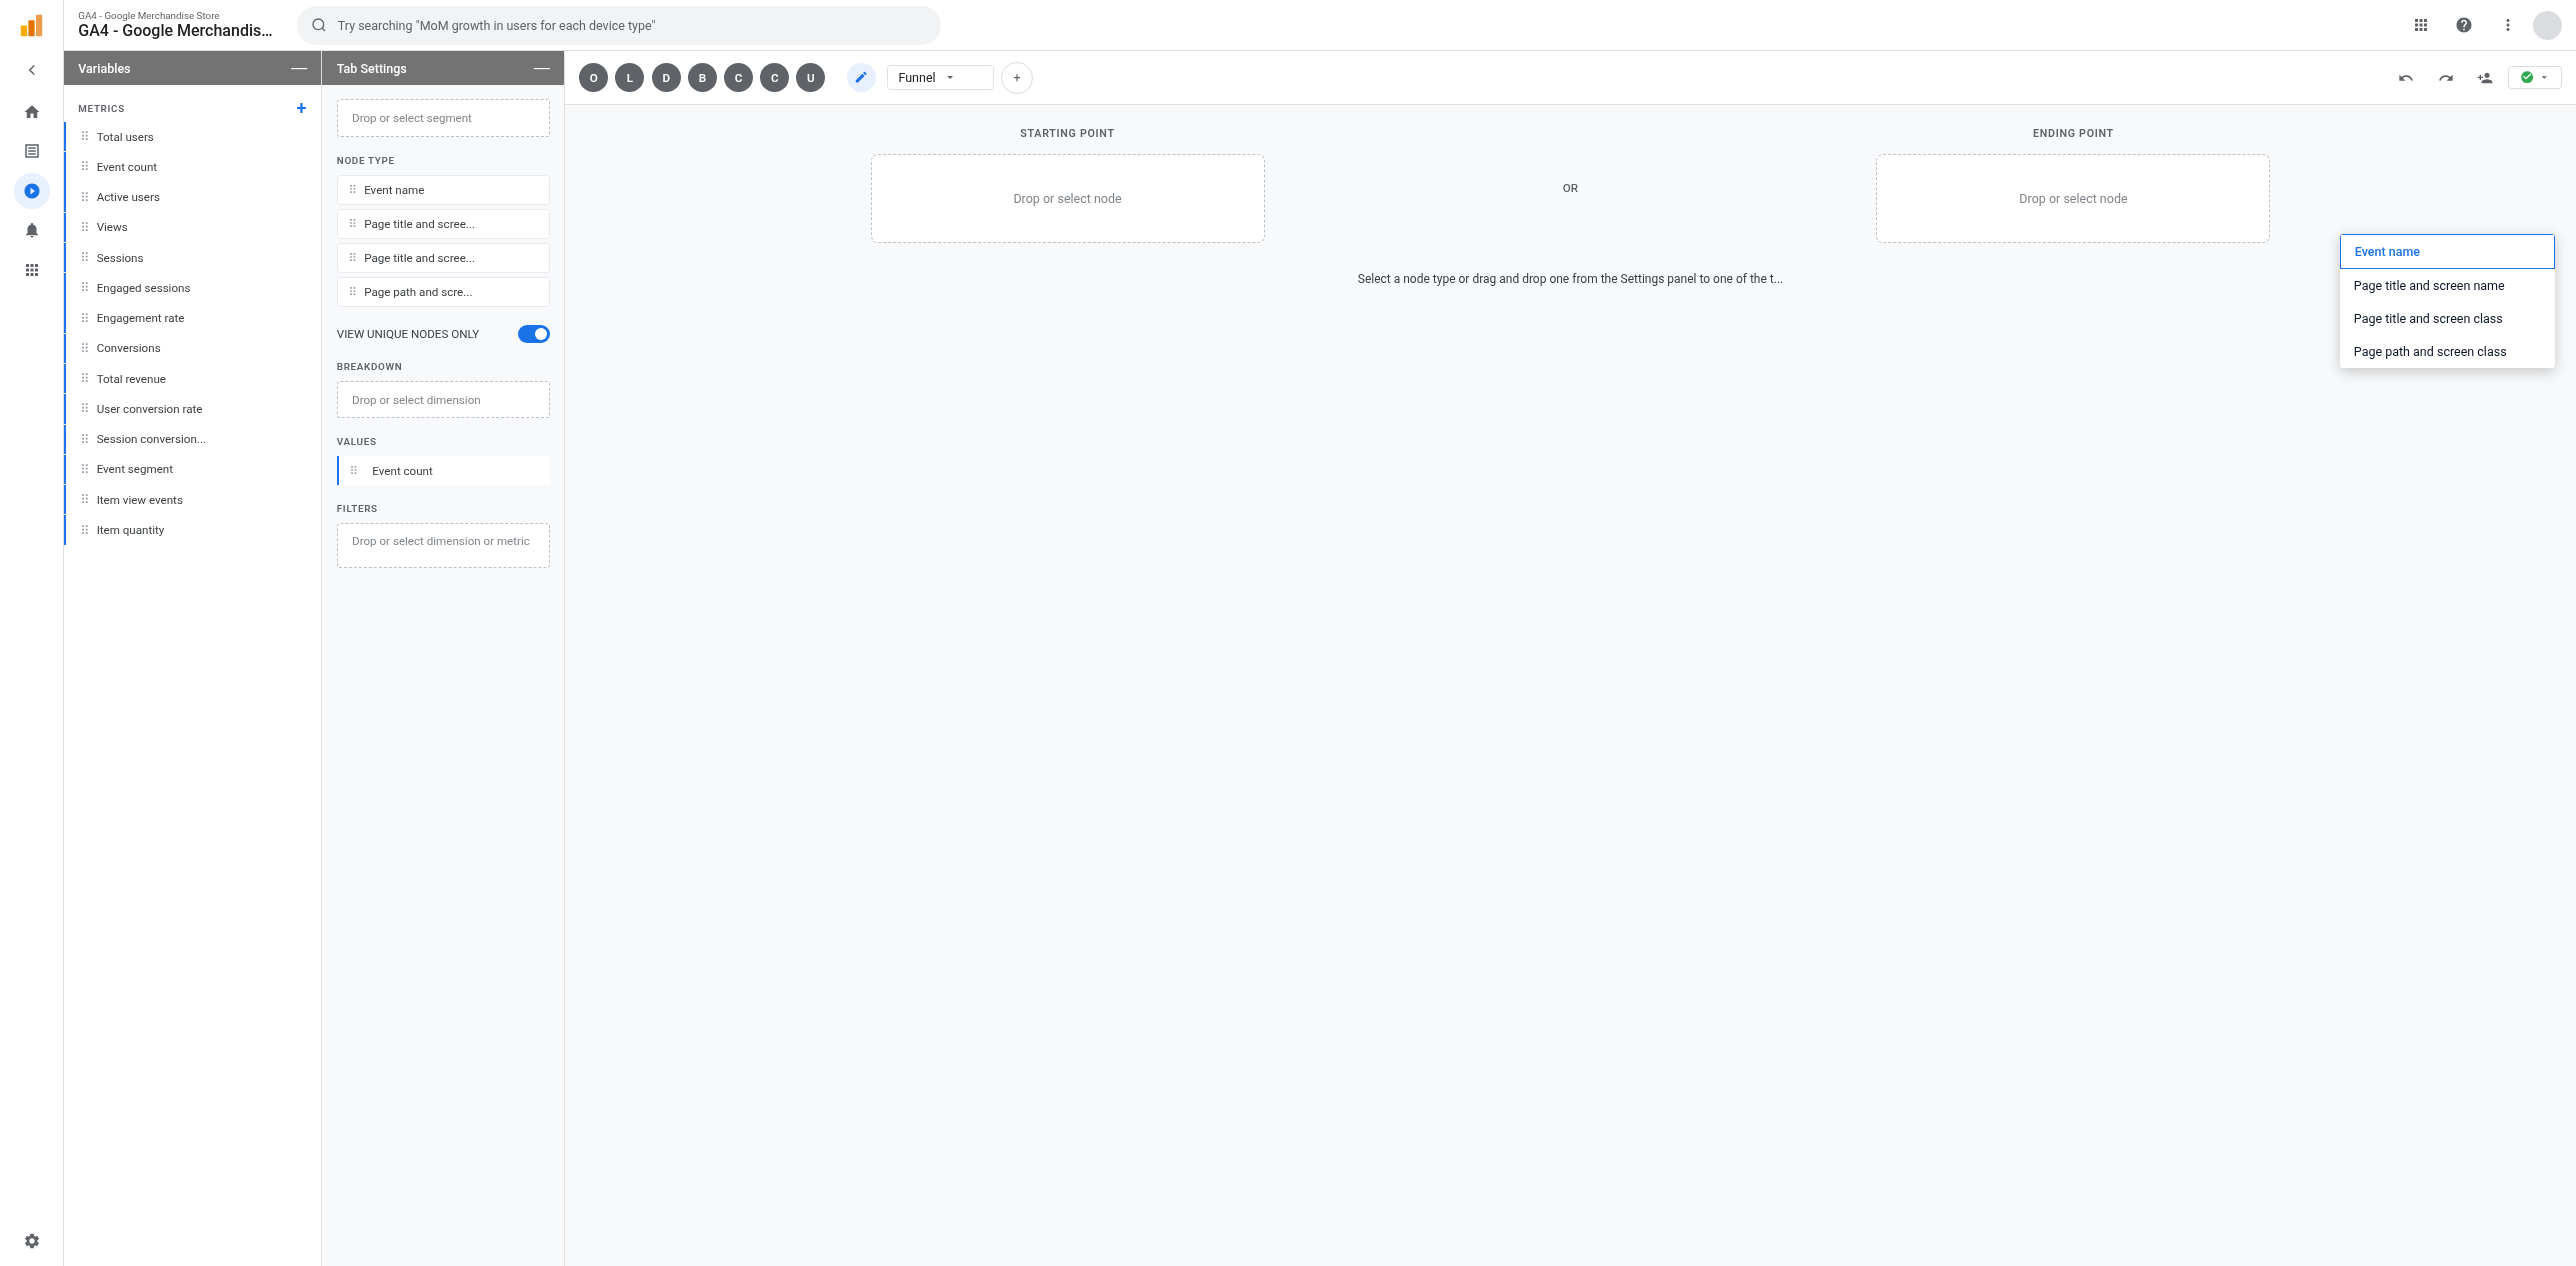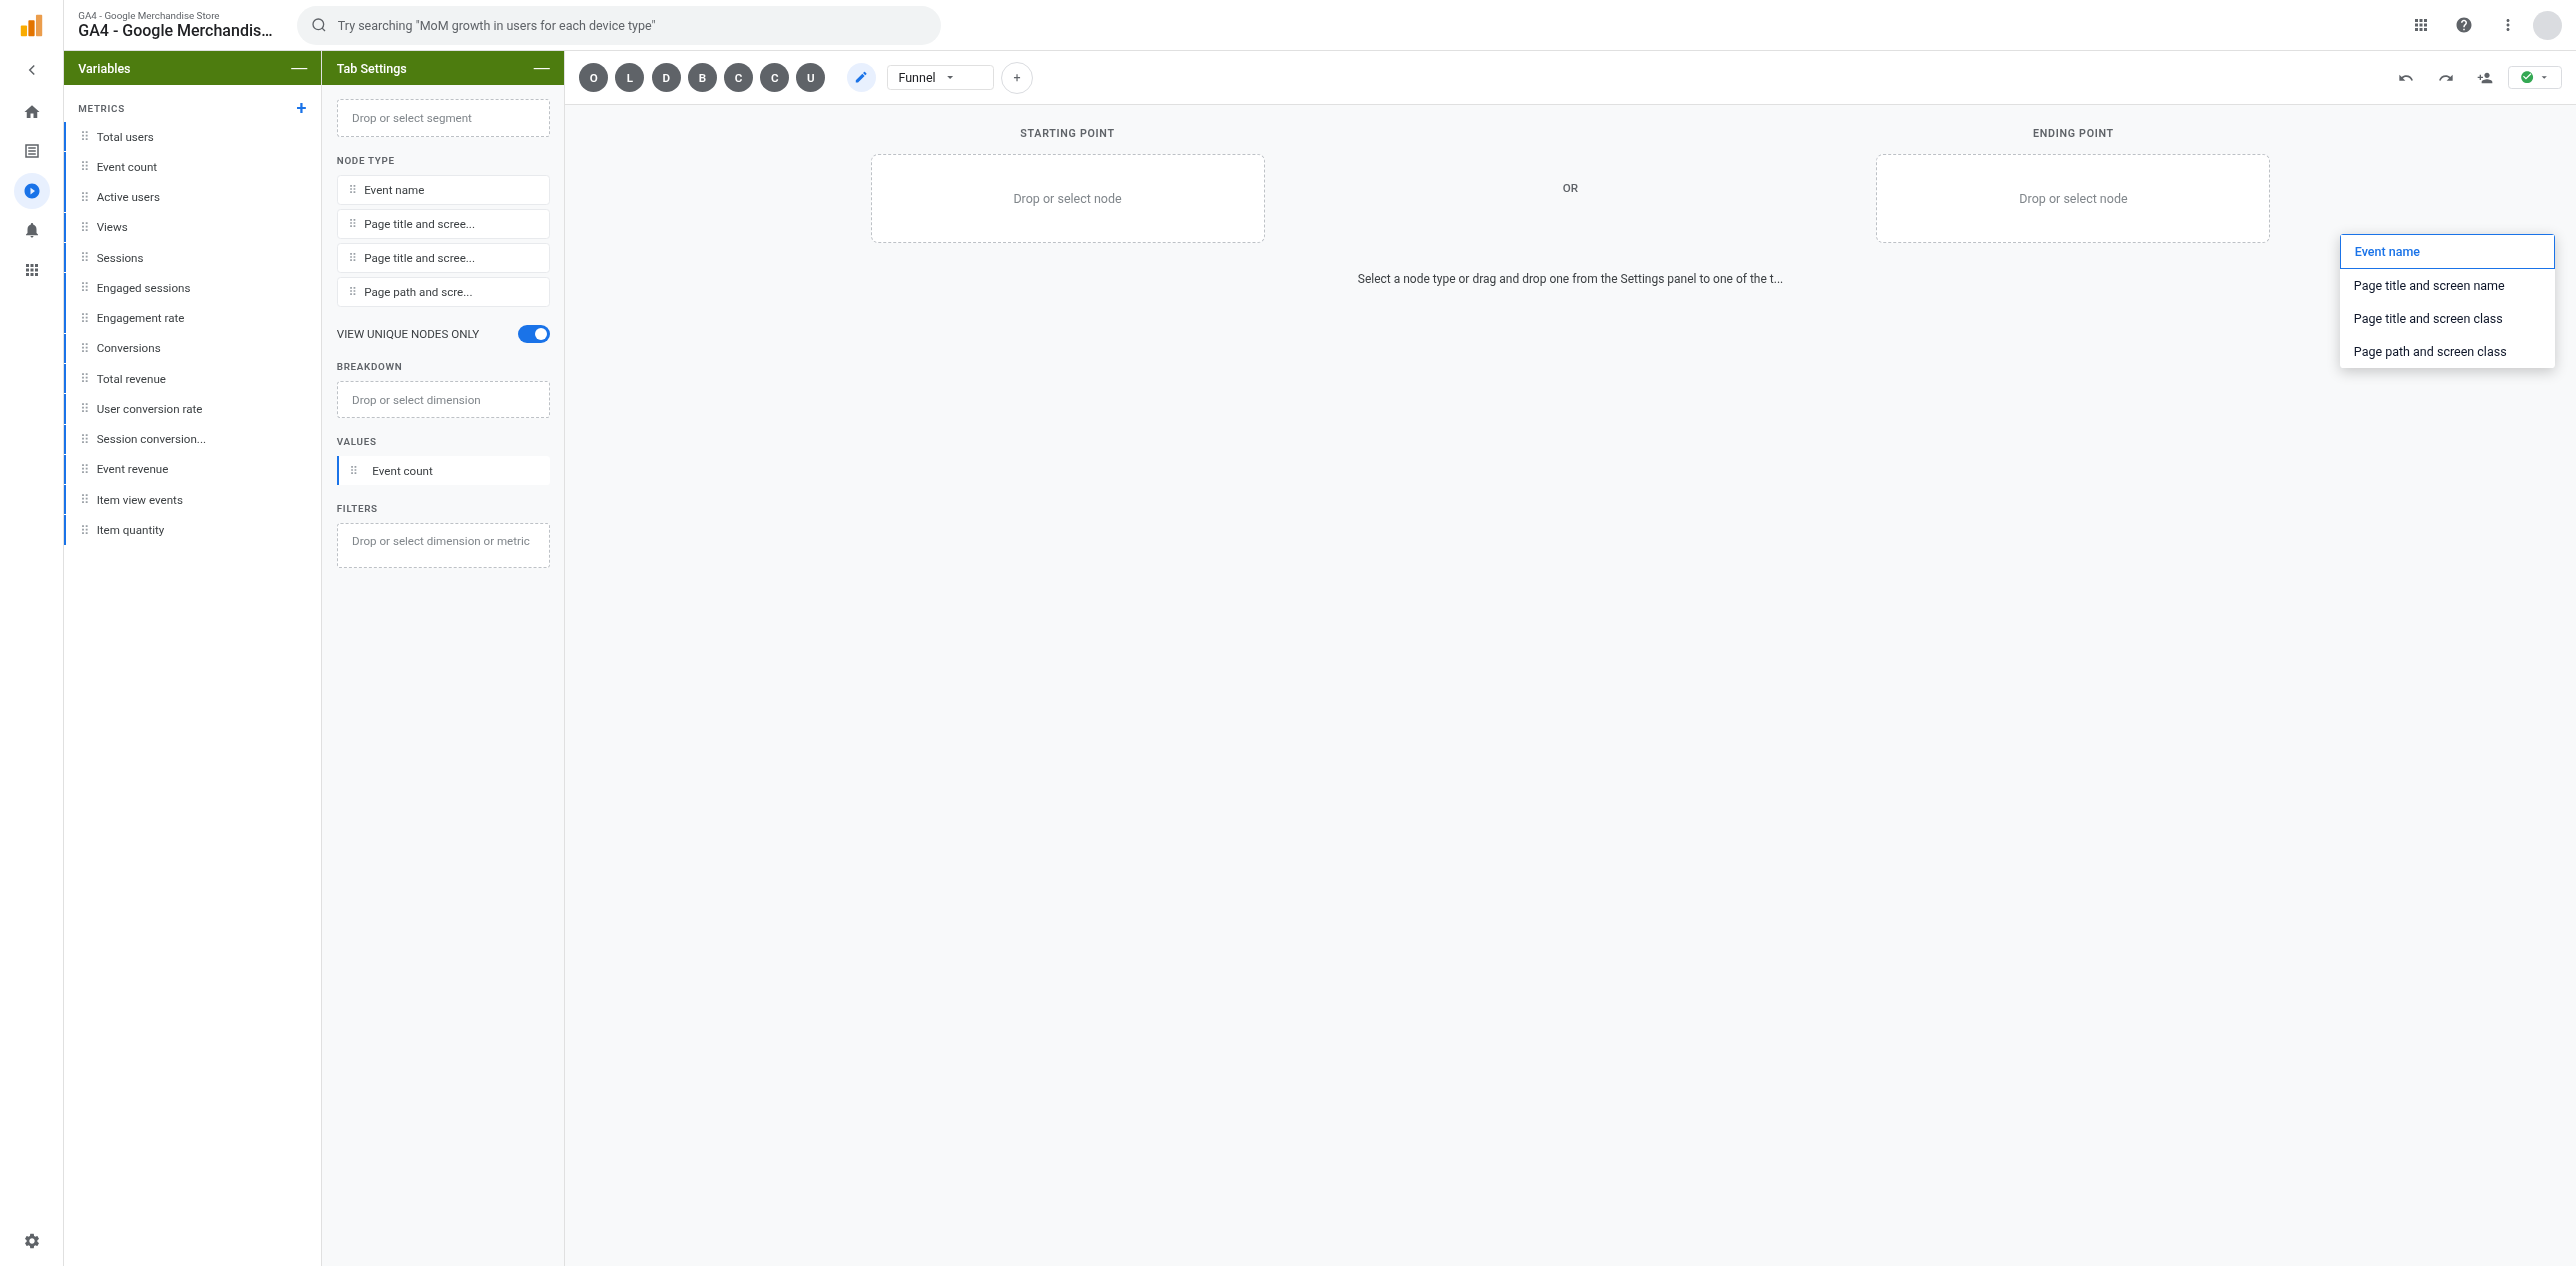--- a/index.html
+++ b/index.html
@@ -58,21 +58,21 @@
     .avatar { width: 29px; height: 29px; border-radius: 50%; background: #dadce0; display: flex; align-items: center; justify-content: center; font-size: 10.7px; color: #5f6368; cursor: pointer; }
 
     
     .content-area { flex: 1; display: flex; overflow: hidden; }
 
     
     .sidebar { display: flex; flex-direction: column; width: 501px; flex-shrink: 0; background: #fff; border-right: 0.9px solid #e0e0e0; overflow: hidden; }
     .sidebar-panels { display: flex; flex: 1; overflow: hidden; }
 
     .variables-panel { width: 259px; border-right: 0.9px solid #e0e0e0; display: flex; flex-direction: column; overflow: hidden; }
-    .panel-header { background: #4d7c0f; color: #fff; padding: 9px 14.3px; display: flex; align-items: center; justify-content: space-between; font-size: 12.5px; font-weight: 500; flex-shrink: 0; }
+    .panel-header { background: #737373; color: #fff; padding: 9px 14.3px; display: flex; align-items: center; justify-content: space-between; font-size: 12.5px; font-weight: 500; flex-shrink: 0; }
     .panel-header-btn { color: #fff; cursor: pointer; background: none; border: none; font-size: 16px; line-height: 1; }
 
     .metrics-section { flex: 1; overflow-y: auto; padding: 7.2px 0; }
     .section-label { font-size: 9.8px; font-weight: 600; color: #5f6368; padding: 7.2px 14.3px 3.6px; display: flex; align-items: center; justify-content: space-between; letter-spacing: 0.7px; }
     .section-label .add-btn { color: #1a73e8; cursor: pointer; font-size: 18px; line-height: 1; }
 
     .metric-item { display: flex; align-items: center; padding: 7.2px 14.3px; cursor: pointer; border-left: 2.7px solid #1a73e8; margin: 0.9px 0; }
     .metric-drag { color: #9aa0a6; margin-right: 7.2px; font-size: 12.5px; }
     .metric-label { font-size: 11.6px; color: #3c4043; }
 
@@ -270,21 +270,21 @@
             <div class="metric-item">
               <span class="metric-drag">⠿</span>
               <span class="metric-label">User conversion rate</span>
             </div>
             <div class="metric-item">
               <span class="metric-drag">⠿</span>
               <span class="metric-label">Session conversion...</span>
             </div>
             <div class="metric-item">
               <span class="metric-drag">⠿</span>
-              <span class="metric-label">Event revenue</span>
+              <span class="metric-label">Event segment</span>
             </div>
             <div class="metric-item">
               <span class="metric-drag">⠿</span>
               <span class="metric-label">Item view events</span>
             </div>
             <div class="metric-item">
               <span class="metric-drag">⠿</span>
               <span class="metric-label">Item quantity</span>
             </div>
           </div>

